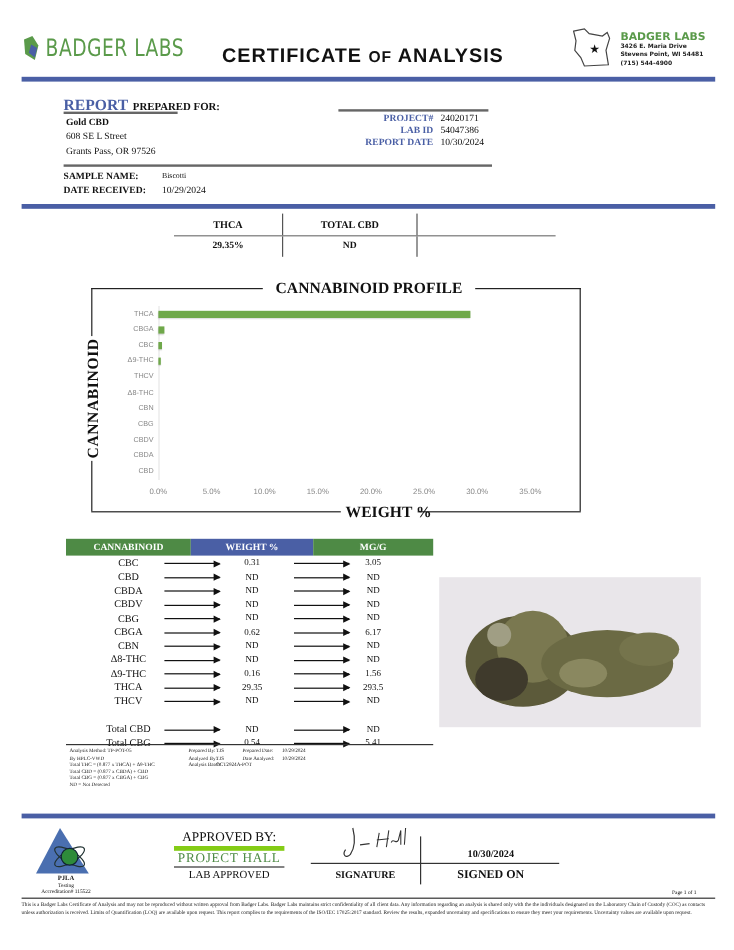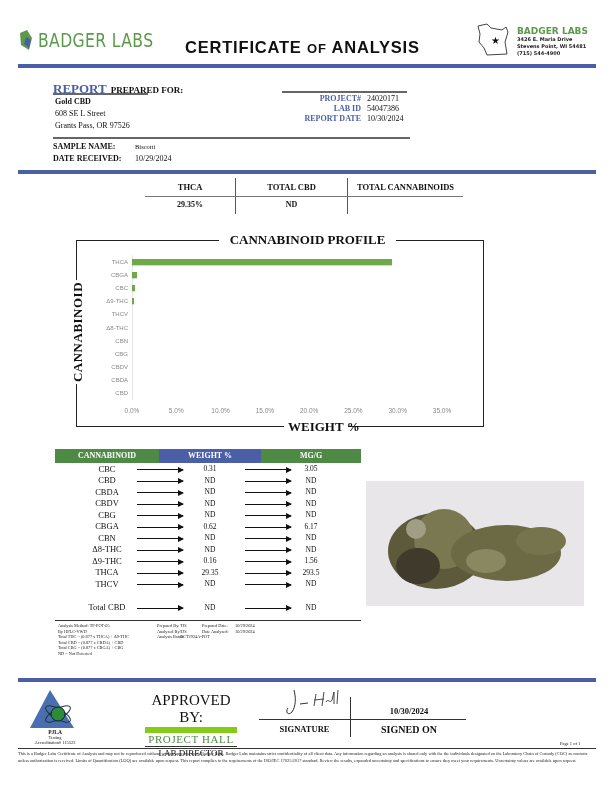--- a/index.html
+++ b/index.html
@@ -86,21 +86,21 @@
   .prep .row { display: flex; }
   .prep .l1 { width: 23px; } .prep .v1 { width: 22px; } .prep .l2 { width: 33px; }
 
   
   .photo { left: 366px; top: 481px; width: 218px; height: 125px; background: #e9e6ea; overflow: hidden; }
 
   
   .pjla { left: 24px; top: 688px; }
   .pjla-text { left: 20px; top: 730px; width: 70px; text-align: center; font-size: 4.5px; line-height: 5px; }
   .approved { left: 145px; top: 692px; width: 92px; text-align: center; }
-  .approved .a { font-size: 15px; border-bottom: 6px solid #84cc16; padding-bottom: 1px; }
+  .approved .a { font-size: 11px; border-bottom: 4px solid #84cc16; padding-bottom: 1px; }
   .approved .nm { font-size: 11px; color: #4e8a45; letter-spacing: 0.6px; border-bottom: 1px solid #333; line-height: 13px; }
   .approved .ttl { font-size: 9px; line-height: 12px; }
   .sig-line { left: 259px; top: 719px; width: 207px; height: 1px; background: #333; }
   .sig-vline { left: 350px; top: 697px; width: 1px; height: 40px; background: #333; }
   .sig-label { left: 259px; top: 724px; width: 91px; text-align: center; font-weight: bold; font-size: 8.5px; }
   .signed-val { left: 352px; top: 706px; width: 114px; text-align: center; font-weight: bold; font-size: 8.5px; }
   .signed-label { left: 352px; top: 724px; width: 114px; text-align: center; font-weight: bold; font-size: 10px; }
   .sig-scrawl { left: 282px; top: 688px; }
   .page { left: 560px; top: 741px; font-size: 4.5px; white-space: nowrap; }
   .disclaimer-rule { left: 18px; top: 748px; width: 578px; height: 1px; background: #333; }
@@ -170,21 +170,20 @@
       <span class="lbl">DATE RECEIVED:</span>
       <span>10/29/2024</span>
     </div>
 </div>
 <div class="abs rule-blue" style="top:170px;"></div>
 
 <div class="abs summary">
   <div class="cols h">
     <div class="c c1">THCA</div>
     <div class="c c2">TOTAL CBD</div>
-    <div class="c c3">TOTAL CANNABINOIDS</div>
   </div>
   <div class="mid"></div>
   <div class="cols v">
     <div class="c c1">29.35%</div>
     <div class="c c2">ND</div>
   </div>
 </div>
 
 <div class="abs frame"></div>
 <div class="abs frame-top-l"></div>
@@ -313,20 +312,27 @@
         <div class="arrow a2"></div>
       </div>
       <div class="gap"></div>
       <div class="row">
         <div class="n">Total CBD</div>
         <div class="w">ND</div>
         <div class="m">ND</div>
         <div class="arrow a1"></div>
         <div class="arrow a2"></div>
       </div>
+      <div class="row">
+        <div class="n">Total CBG</div>
+        <div class="w">0.54</div>
+        <div class="m">5.41</div>
+        <div class="arrow a1"></div>
+        <div class="arrow a2"></div>
+      </div>
     </div>
 </div>
 <div class="abs results-bottom"></div>
 
 <div class="abs fine methods">
   <div>Analysis Method: TP-POT-05</div>
   <div>By HPLC-VWD</div>
   <div>Total THC = (0.877 x THCA) + Δ9-THC</div>
   <div>Total CBD = (0.877 x CBDA) + CBD</div>
   <div>Total CBG = (0.877 x CBGA) + CBG</div>
@@ -373,21 +379,21 @@
   </svg>
 </div>
 <div class="abs pjla-text">
   <div style="font-weight:bold;font-size:5.5px;">PJLA</div>
   <div>Testing</div>
   <div>Accreditation# 115522</div>
 </div>
 <div class="abs approved">
   <div class="a">APPROVED BY:</div>
   <div class="nm">PROJECT HALL</div>
-  <div class="ttl">LAB DIRECTOR</div>
+  <div class="ttl">LAB APPROVED</div>
 </div>
 <div class="abs sig-scrawl">
   <svg width="70" height="30" viewBox="0 0 70 30">
     <path d="M12 2 C14 10 14 18 10 24 C6 28 3 24 6 20" fill="none" stroke="#333" stroke-width="1"></path>
     <path d="M18 16 L26 15" stroke="#333" stroke-width="1"></path>
     <path d="M34 6 L32 18 M32 12 L42 11 M42 4 L40 18 M44 14 C46 10 48 16 50 12 L52 4 L52 16 M56 2 L55 16" fill="none" stroke="#333" stroke-width="0.9"></path>
   </svg>
 </div>
 <div class="abs sig-line"></div>
 <div class="abs sig-vline"></div>

